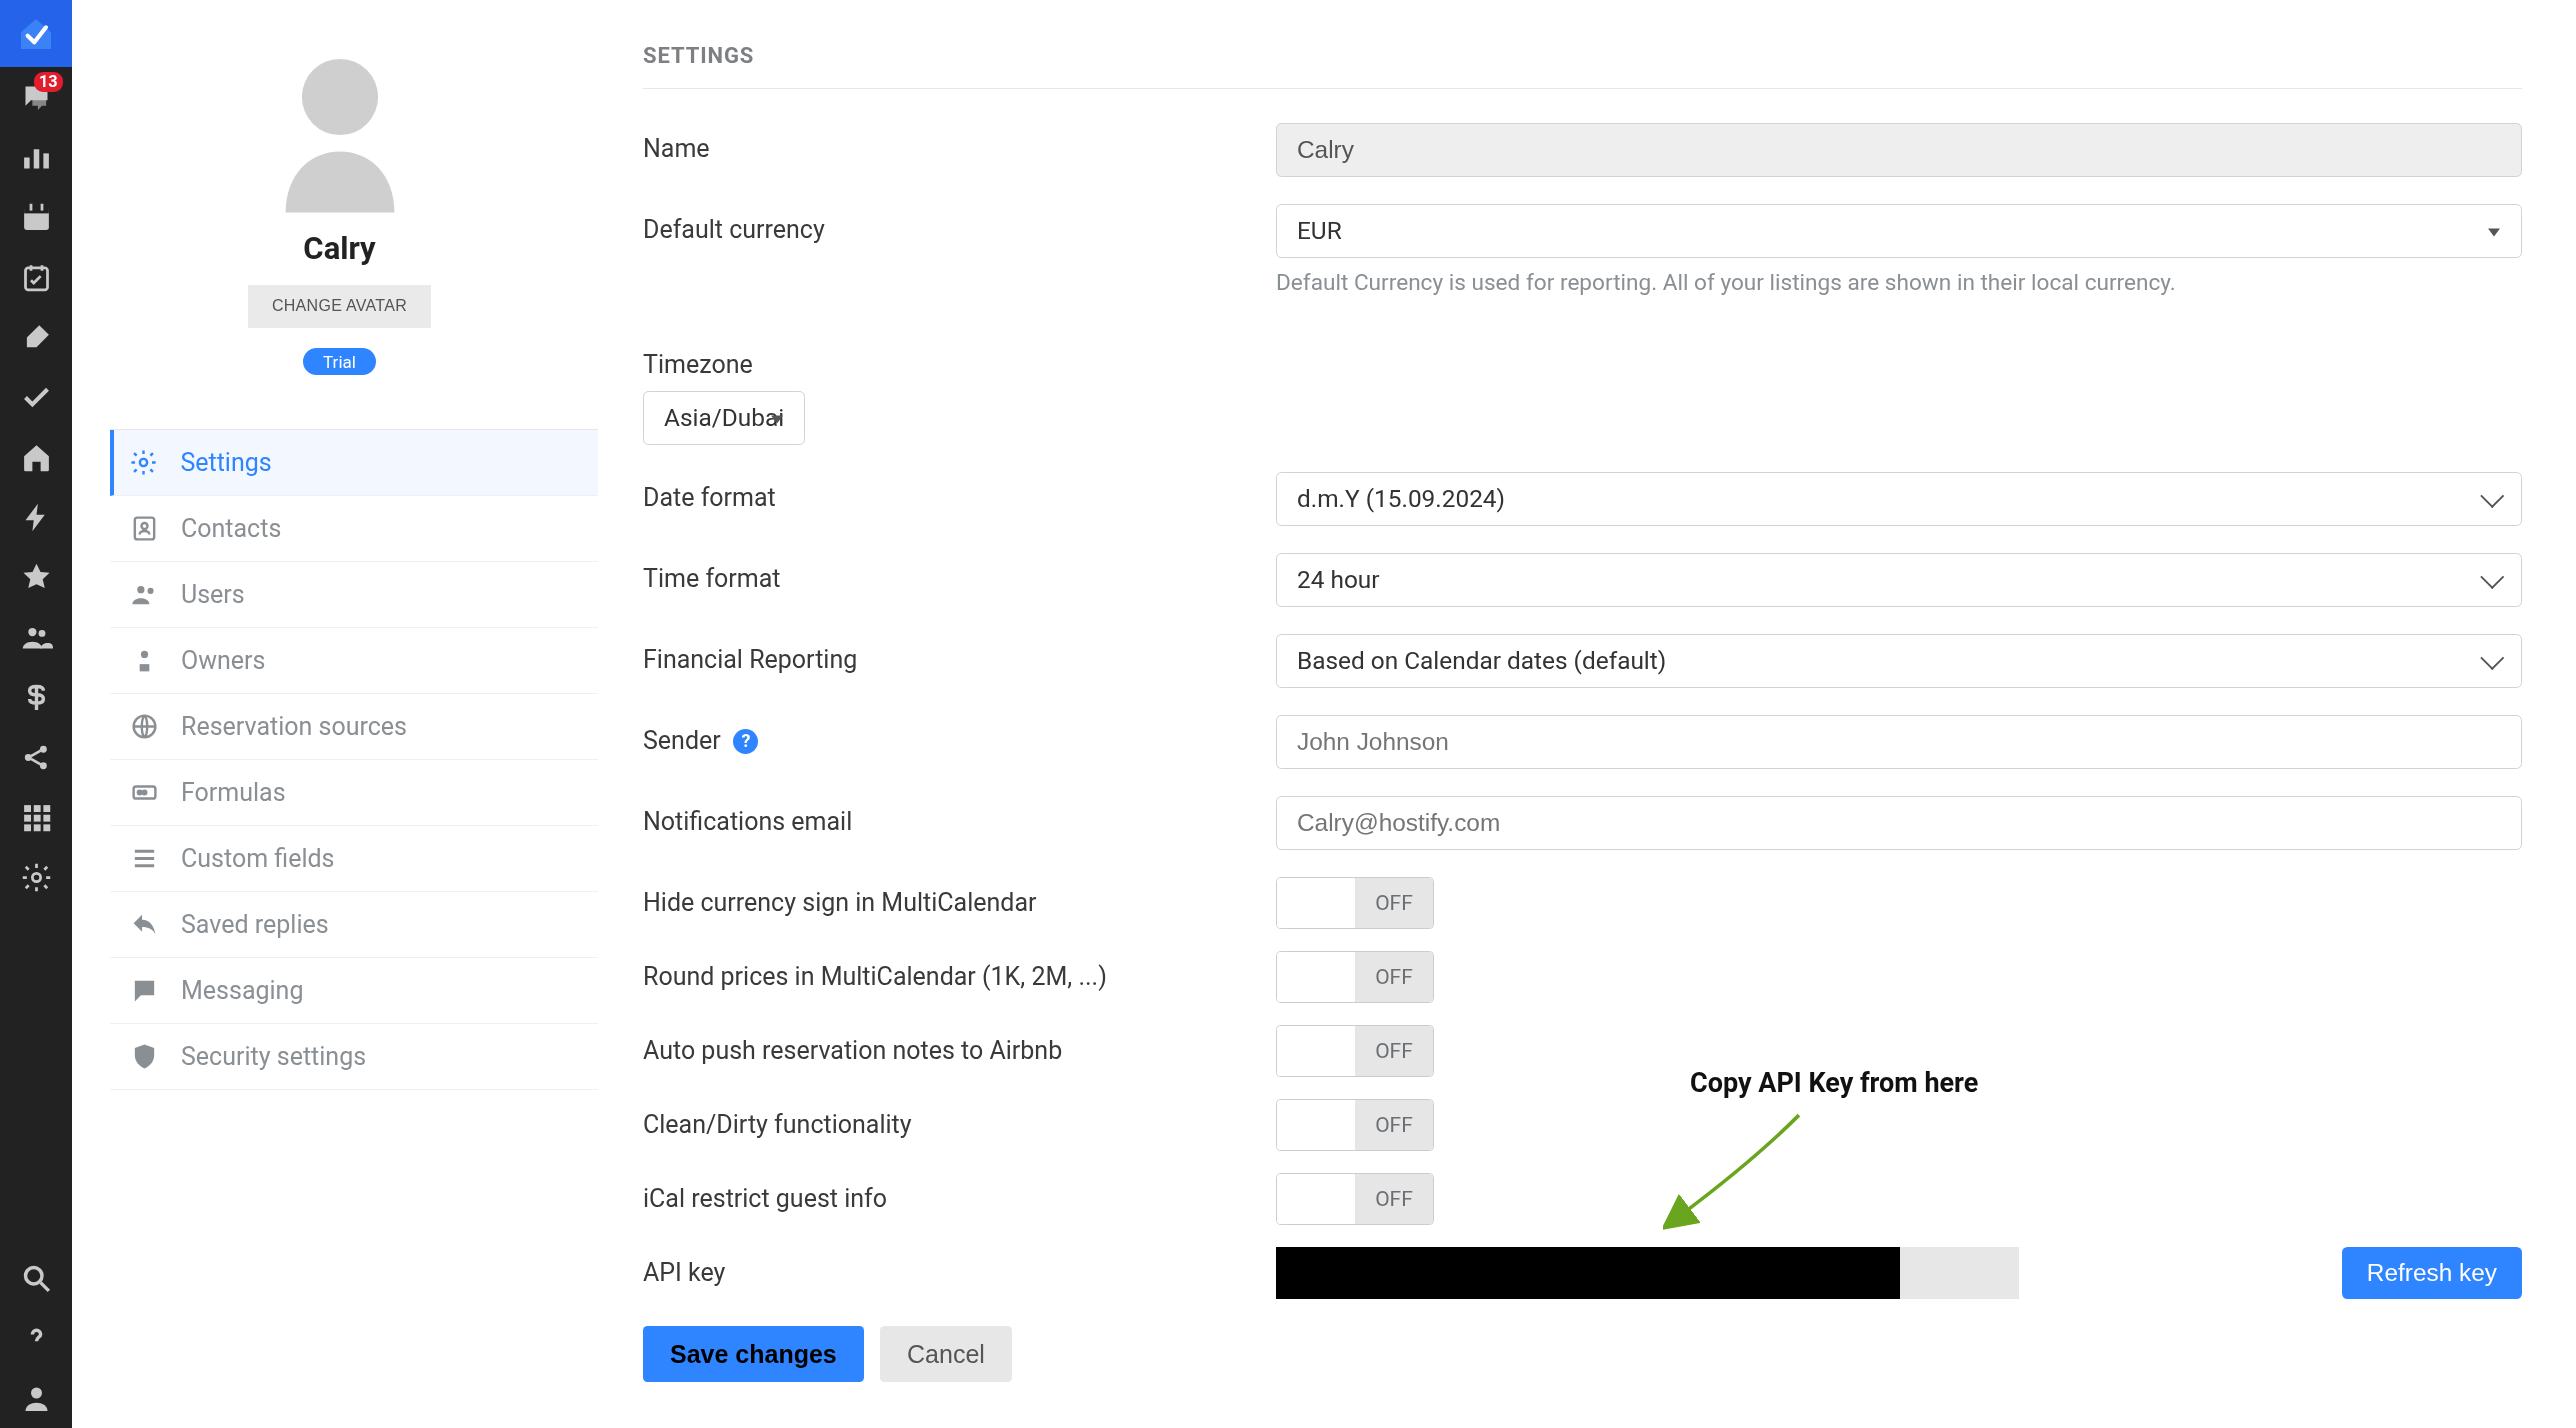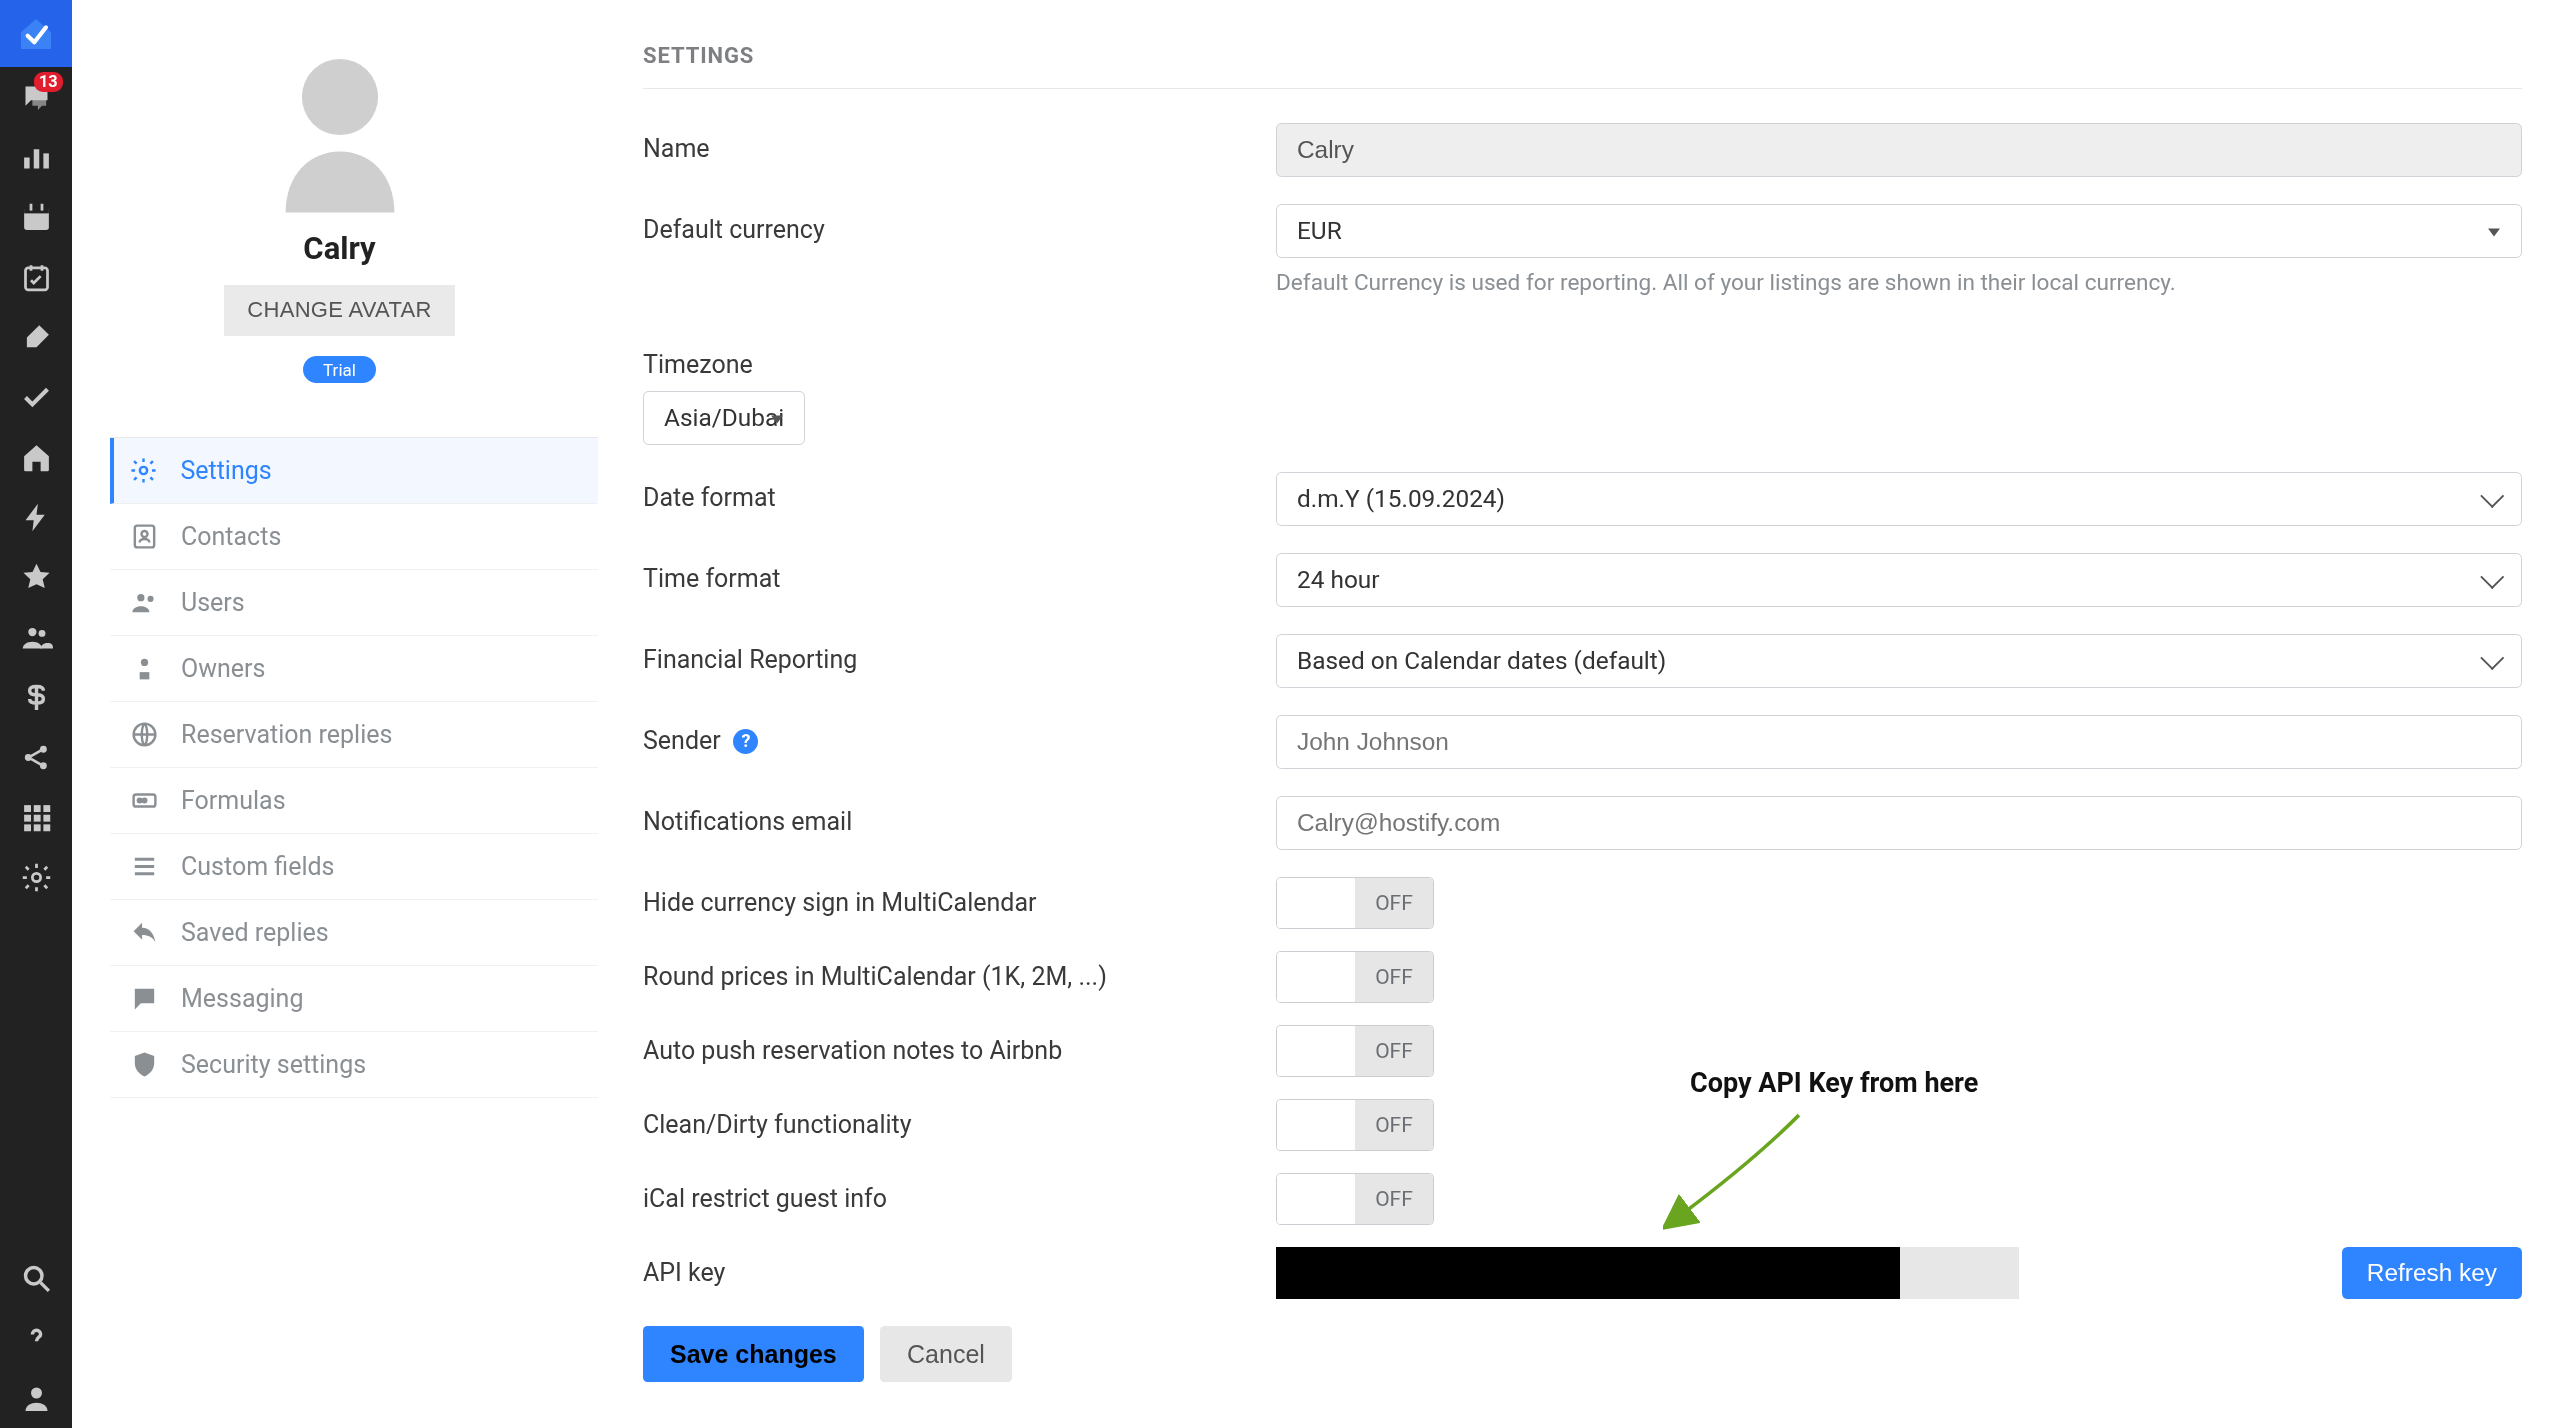--- a/index.html
+++ b/index.html
@@ -76,21 +76,21 @@
     display:flex; align-items:flex-end; justify-content:center;
     margin-top: 11px;
   }
   .avatar-fig svg { width: 136px; height: 172px; }
   .org-name { font-size: 31px; font-weight: 700; margin-top: 12.7px; color:#222; }
   .change-avatar {
     margin-top: 18px;
     border: none;
     background: #eaeaea;
     color: #555;
-    font-size: 22px;
+    font-size: 16px;
     padding: 12.7px 23.5px;
     letter-spacing: 0.3px;
     cursor: pointer;
   }
   .trial-badge {
     margin-top: 20px;
     background: #2f84ff;
     color: #fff;
     font-size: 17px;
     border-radius: 22px;
@@ -435,21 +435,21 @@
           <circle cx="12" cy="7" r="3"></circle>
           <path d="M8 21v-6h8v6"></path>
         </svg>
       <span>Owners</span>
     </div>
     <div class="item">
       <svg viewBox="0 0 24 24" fill="none" stroke="currentColor" stroke-width="2">
           <circle cx="12" cy="12" r="9"></circle>
           <path d="M3 12h18M12 3c3 3 3 15 0 18M12 3c-3 3-3 15 0 18"></path>
         </svg>
-      <span>Reservation replies</span>
+      <span>Reservation sources</span>
     </div>
     <div class="item">
       <svg viewBox="0 0 24 24" fill="none" stroke="currentColor" stroke-width="2">
           <rect x="3" y="7" width="18" height="10" rx="2"></rect>
           <circle cx="8" cy="12" r="1.5" fill="currentColor"></circle>
           <circle cx="12" cy="12" r="1.5" fill="currentColor"></circle>
         </svg>
       <span>Formulas</span>
     </div>
     <div class="item">

